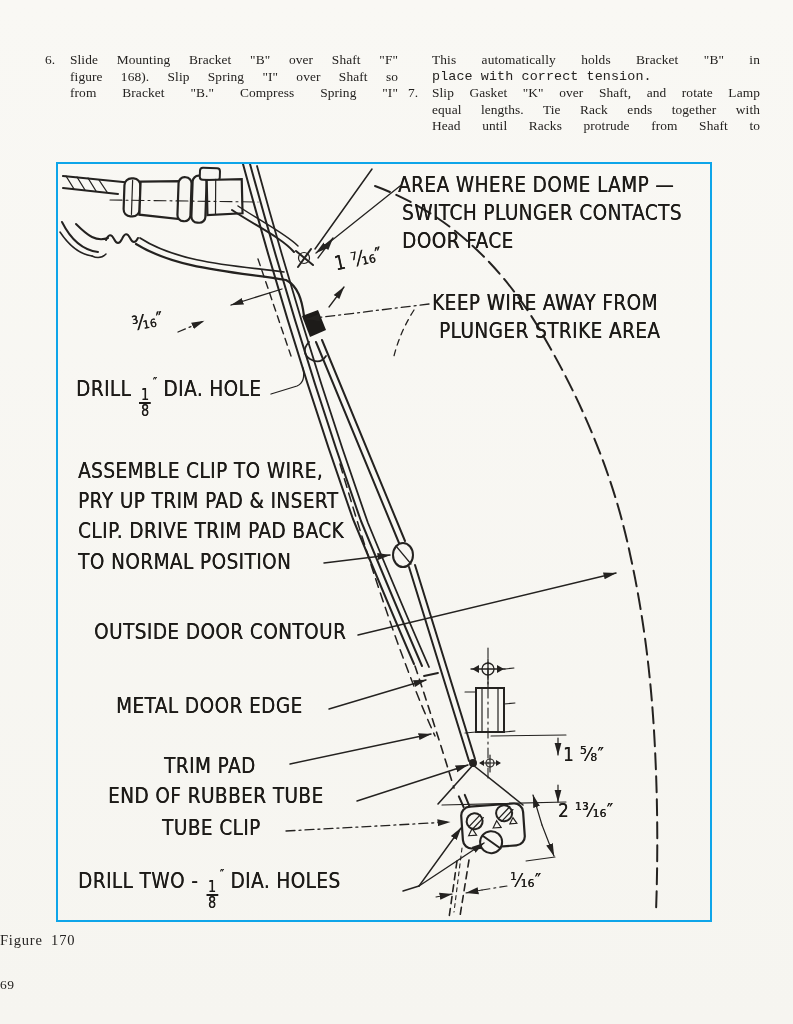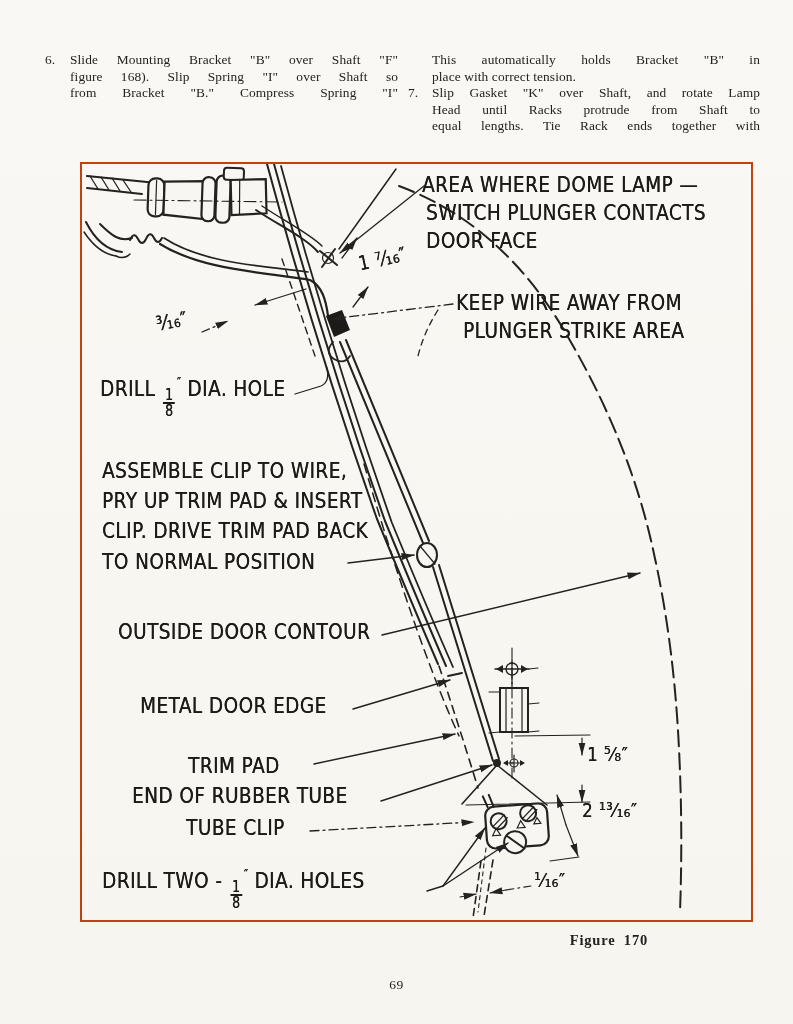--- a/index.html
+++ b/index.html
@@ -6,59 +6,59 @@
   body{
     width:793px;height:1024px;position:relative;overflow:hidden;
     background:linear-gradient(180deg,#f9f8f4 0%,#f6f5f0 100%);
     font-family:"Liberation Serif",serif;color:#242220;
   }
   
   .inum{position:absolute;font-size:13.4px;font-weight:bold;font-weight:normal;}
   .col{position:absolute;width:328px;}
   .ln{font-size:13.4px;line-height:16.7px;text-align:justify;text-align-last:justify;
       white-space:nowrap;letter-spacing:.1px;}
-  .ln.last{text-align-last:left;}
-  
-  .figbox{position:absolute;left:80px;top:162px;width:652px;height:756px;
-          border:2px solid #c2410c;background:transparent;padding-left:17px;}
+  .ln.last{text-align-last:left;font-family:Liberation Mono, monospace;}
+  
+  .figbox{position:absolute;left:56px;top:162px;width:652px;height:756px;
+          border:2px solid #0ea5e9;background:transparent;}
   .figbox svg{position:absolute;left:0;top:0;}
   
   .fl{position:absolute;font-family:"DejaVu Sans",sans-serif;font-size:22px;
       letter-spacing:.5px;color:#1d1b18;white-space:nowrap;transform-origin:0 0;
       transform:scaleX(.84);text-shadow:.35px 0 0 currentColor;}
   .fd{font-size:20px;}
   .frac{display:inline-flex;flex-direction:column;align-items:center;line-height:.95;
         font-size:15px;vertical-align:-4px;margin:0 2px;}
   .fnum{border-bottom:2px solid currentColor;padding:0 2px;}
   .funit{font-size:14px;vertical-align:9px;letter-spacing:0;}
   
-  .caption{position:absolute;left:0;top:932px;width:648px;text-align:right;
-           font-weight:bold;font-size:14.5px;letter-spacing:.8px;word-spacing:4px;}
-  .pageno{position:absolute;left:0;top:977px;width:793px;text-align:center;
+  .caption{position:absolute;left:0;top:932px;width:648px;text-align:left;
+           font-weight:normal;font-size:14.5px;letter-spacing:.8px;word-spacing:4px;}
+  .pageno{position:absolute;left:0;top:977px;width:793px;
           font-size:13.5px;letter-spacing:.5px;}
 </style>
 </head>
 <body>
 
 <div class="inum" style="left:45px;top:52px;">6.</div>
 <div class="col" style="left:70px;top:52px;">
   <div class="ln">Slide Mounting Bracket "B" over Shaft "F"</div>
   <div class="ln">figure 168).  Slip Spring "I" over Shaft so</div>
   <div class="ln">from Bracket "B."  Compress Spring "I"</div>
 </div>
 
 <div class="col" style="left:432px;top:52px;">
   <div class="ln">This automatically holds Bracket "B" in</div>
   <div class="ln last">place with correct tension.</div>
 </div>
 <div class="inum" style="left:408px;top:85px;">7.</div>
 <div class="col" style="left:432px;top:85px;">
   <div class="ln">Slip Gasket "K" over Shaft, and rotate Lamp</div>
+  <div class="ln">equal lengths.  Tie Rack ends together with</div>
   <div class="ln">Head until Racks protrude from Shaft to</div>
-  <div class="ln">equal lengths.  Tie Rack ends together with</div>
 </div>
 
 <div class="figbox">
 
   <svg width="652" height="756" viewBox="0 0 652 756">
     <defs>
       <marker id="ar" markerWidth="14" markerHeight="10" refX="12.5" refY="4.5" orient="auto" markerUnits="userSpaceOnUse">
         <path d="M0,1 L13,4.5 L0,8 Z" fill="#242220"></path>
       </marker>
     </defs>

